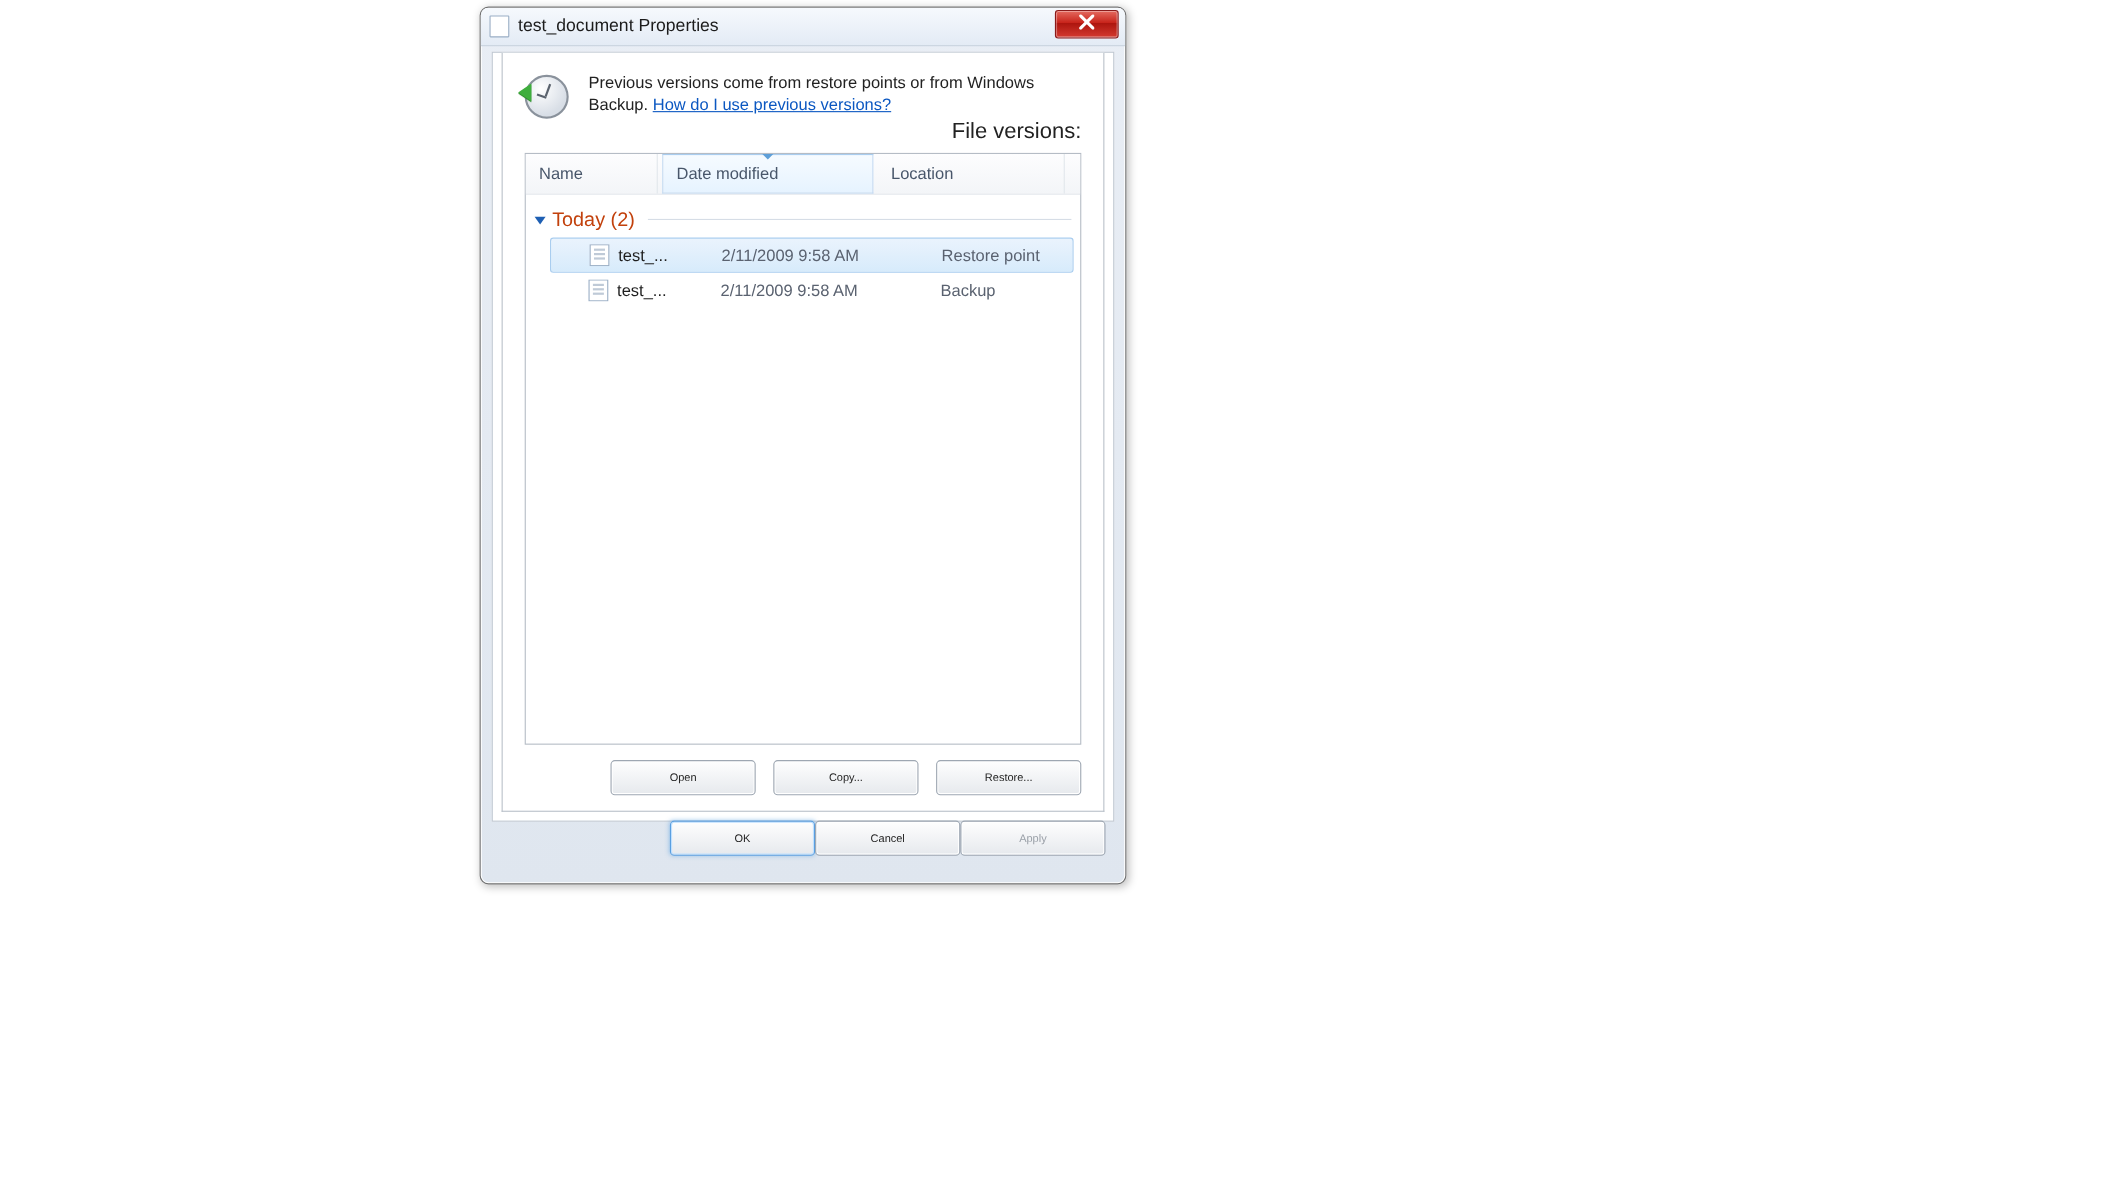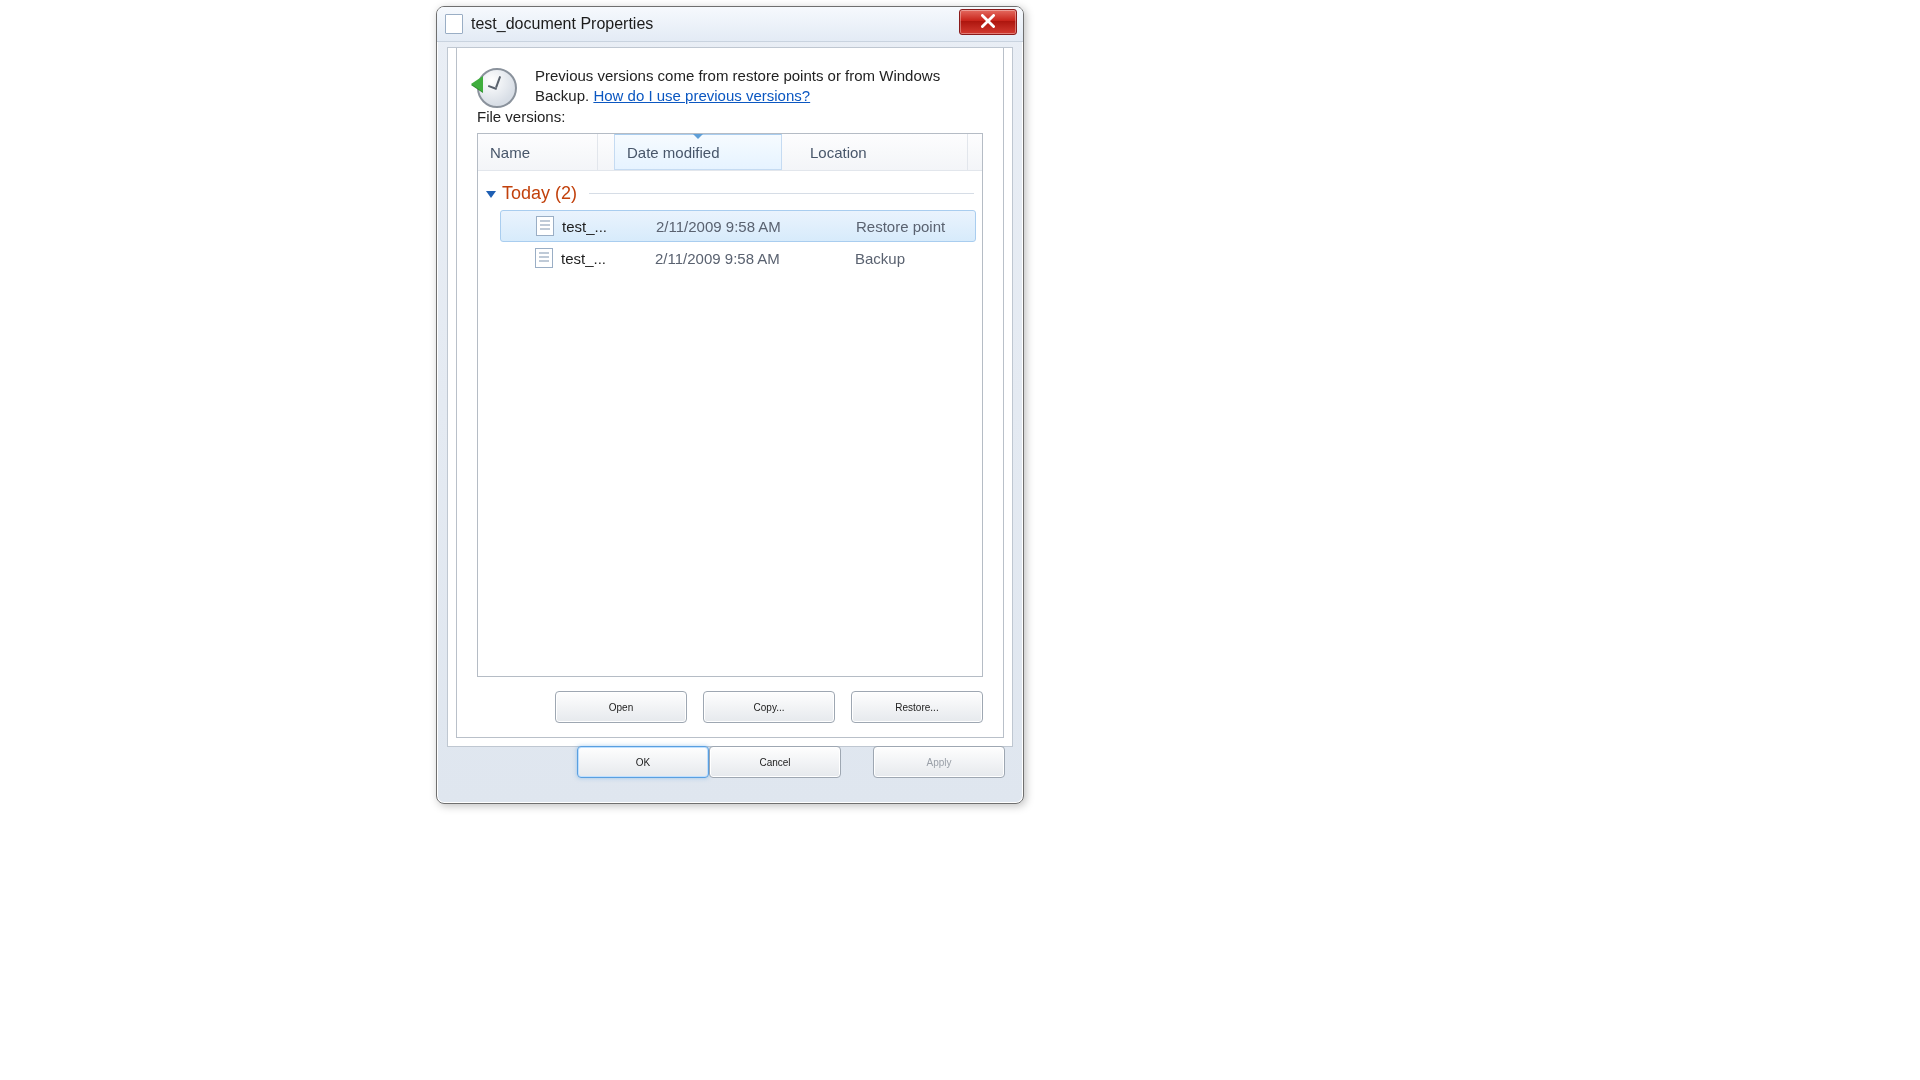--- a/index.html
+++ b/index.html
@@ -176,23 +176,24 @@
     font-size: 15px;
     color: #222;
     line-height: 1.35;
   }
   .intro-text a {
     color: #0b57c1;
     text-decoration: underline;
   }
   
   .section-label {
-    font-size: 15px;
+    font-size: 20px;
     color: #222;
     margin-bottom: 8px;
+    text-align: right;
   }
   
   .listbox {
     flex: 1 1 auto;
     border: 1px solid #b5bcc5;
     background: #fff;
     display: flex;
     flex-direction: column;
     min-height: 0;
   }
@@ -213,21 +214,21 @@
     font-size: 15px;
     border-right: 1px solid #e2e6ec;
     box-sizing: border-box;
     position: relative;
   }
   .cols .colhead.sorted {
     background: linear-gradient(#f6fbff, #e6f3ff);
     border: 1px solid #c5dbf2;
     border-top: 1px solid #a9cdef;
     border-bottom: 1px solid #c5dbf2;
-    margin: -1px 16px;
+    margin: -1px 4px;
   }
   .cols .colhead.sorted::after {
     content: "";
     position: absolute;
     top: -1px;
     left: 50%;
     transform: translateX(-50%);
     width: 0; height: 0;
     border-left: 5px solid transparent;
     border-right: 5px solid transparent;
@@ -325,21 +326,21 @@
     background: linear-gradient(#fefefe, #e6e9ed);
     color: #222;
     font-size: 10px;
     display: flex;
     align-items: center;
     justify-content: center;
     padding: 0 12px;
     box-shadow: 0 0 0 1px #fff inset;
     cursor: default;
   }
-  .btn.disabled { color: #9aa0a8; margin-left: 32px; }
+  .btn.disabled { color: #9aa0a8; }
   .btn.primary {
     border-color: #5a9fe0;
     box-shadow: 0 0 0 1px #bfe0ff inset, 0 0 4px rgba(90,159,224,0.5);
   }
   
   .dialog-buttons {
     position: absolute;
     right: 18px;
     bottom: 25px;
     display: flex;

